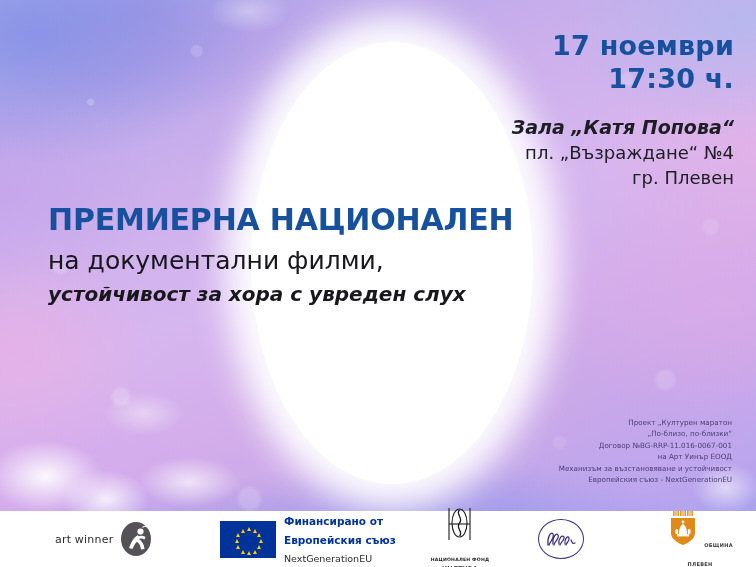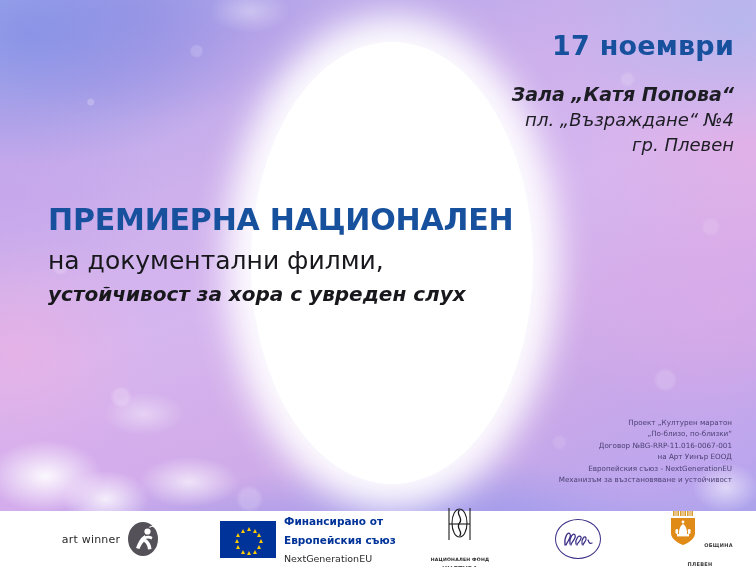--- a/index.html
+++ b/index.html
@@ -123,21 +123,20 @@
     font-family: "DejaVu Sans", sans-serif;
     font-weight: bold;
     font-style: italic;
     font-size: 19px;
     line-height: 1.38;
     color: #1d1d24;
   }
   .venue-addr,
   .venue-city {
     font-family: "DejaVu Sans", sans-serif;
-    font-style: italic;
     font-size: 18px;
     line-height: 1.40;
     color: #1d1d24;
   }
 
   
   .headline {
     position: absolute;
     left: 48px;
     top: 203px;
@@ -191,21 +190,21 @@
     right: 0;
     bottom: 0;
     height: 56px;
     background: #ffffff;
     display: flex;
     align-items: center;
   }
   .logo-slot {
     display: flex;
     align-items: center;
-    justify-content: center;
+    justify-content: flex-start;
     height: 56px;
   }
   .slot-art     { position: absolute; left: 55px;  top: 0; width: 110px; }
   .slot-eu      { position: absolute; left: 220px; top: 0; width: 180px; }
   .slot-nfc     { position: absolute; left: 420px; top: 0; width: 80px;  }
   .slot-sbfd    { position: absolute; left: 538px; top: 0; width: 80px;  }
   .slot-pleven  { position: absolute; left: 655px; top: 0; width: 90px;  }
 
   
   .artwinner { display: flex; align-items: center; gap: 8px; }
@@ -299,40 +298,41 @@
   <div class="bg-base"></div>
   <div class="bg-wash-a"></div>
   <div class="bg-wash-b"></div>
   <div class="bg-mottle"></div>
   <div class="bg-clouds"></div>
 
   <div class="moon"></div>
 
   <div class="info-block">
     <div class="date-line">17 ноември</div>
+    <div class="time-line">17:30 ч.</div>
     <div class="venue-block">
       <div class="venue-hall">Зала „Катя Попова“</div>
       <div class="venue-addr">пл. „Възраждане“ №4</div>
       <div class="venue-city">гр. Плевен</div>
     </div>
   </div>
 
   <div class="headline">
     <div class="headline-main">ПРЕМИЕРНА НАЦИОНАЛЕН</div>
     <div class="headline-sub1">на документални филми,</div>
     <div class="headline-sub2">устойчивост за хора с увреден слух</div>
   </div>
 
   <div class="credits">
     <div>Проект „Културен маратон</div>
     <div>„По-близо, по-близки“</div>
     <div>Договор №BG-RRP-11.016-0067-001</div>
     <div>на Арт Уинър ЕООД</div>
+    <div>Механизъм за възстановяване и устойчивост</div>
     <div>Европейския съюз - NextGenerationEU</div>
-    <div>Механизъм за възстановяване и устойчивост</div>
   </div>
 
   <div class="footer">
 
     <div class="logo-slot slot-art">
       <div class="artwinner">
         <span class="artwinner-text">art winner</span>
         <span class="artwinner-mark">
           <svg class="fig" viewBox="0 0 30 34" xmlns="http://www.w3.org/2000/svg">
             <circle cx="19.5" cy="9.5" r="3.1" fill="#ffffff"></circle>

